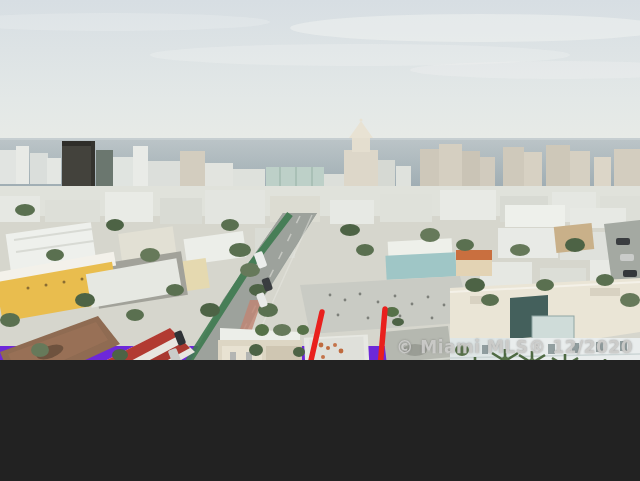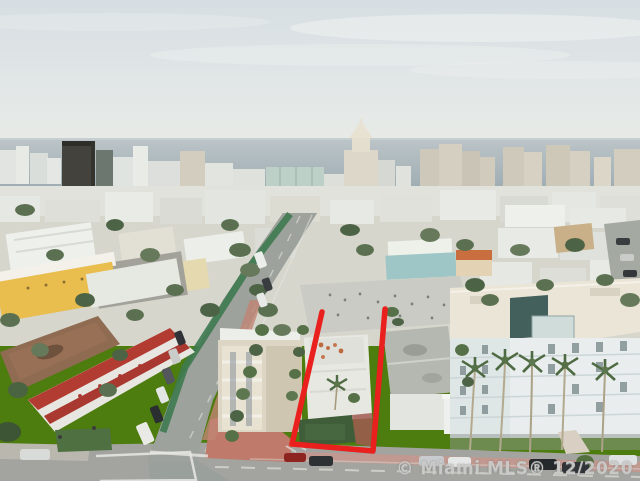--- a/index.html
+++ b/index.html
@@ -1,17 +1,17 @@
 <!DOCTYPE html>
 <html><head>
 <meta charset="utf-8">
 <style>
   html,body{margin:0;padding:0;background:#222;}
-  #stage{position:relative;width:640px;height:481px;overflow:hidden;
-         font-family:"Liberation Sans", sans-serif;background:#4d7c0f;}
+  #stage{position:relative;width:640px;height:360px;overflow:hidden;
+         font-family:"Liberation Sans", sans-serif;background:#6d28d9;}
   #stage svg{position:absolute;left:0;top:0;}
   #watermark{position:absolute;right:7px;bottom:3px;font-size:17px;font-weight:bold;
              letter-spacing:.5px;color:rgba(208,208,206,.88);
              text-shadow:0 0 2px rgba(80,80,80,.55),0 1px 1px rgba(255,255,255,.3);
              font-family:"DejaVu Sans","Liberation Sans",sans-serif;}
 </style>
 </head>
 <body>
 
 <div id="stage">

